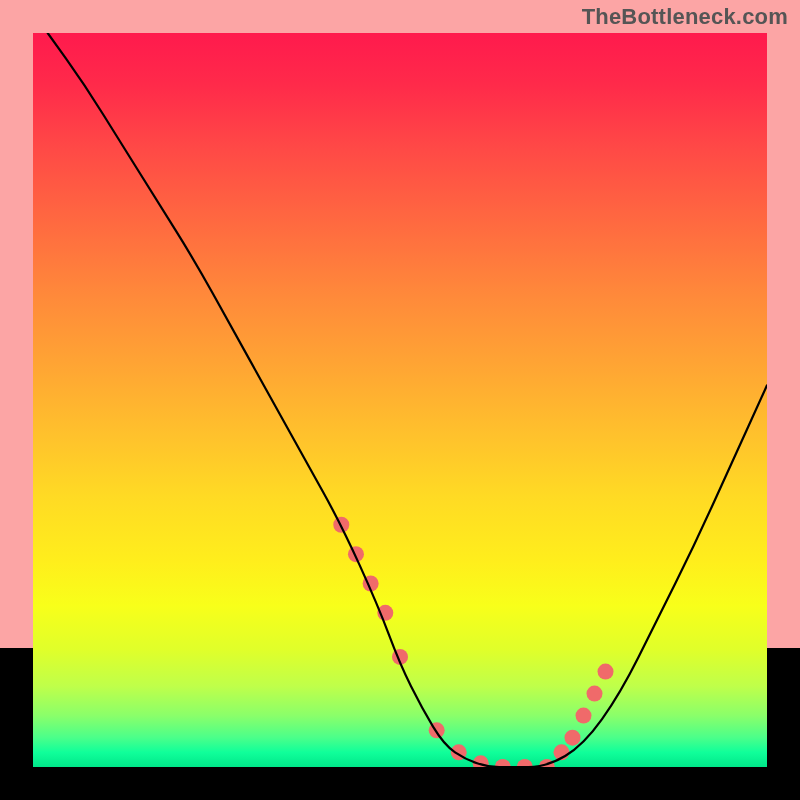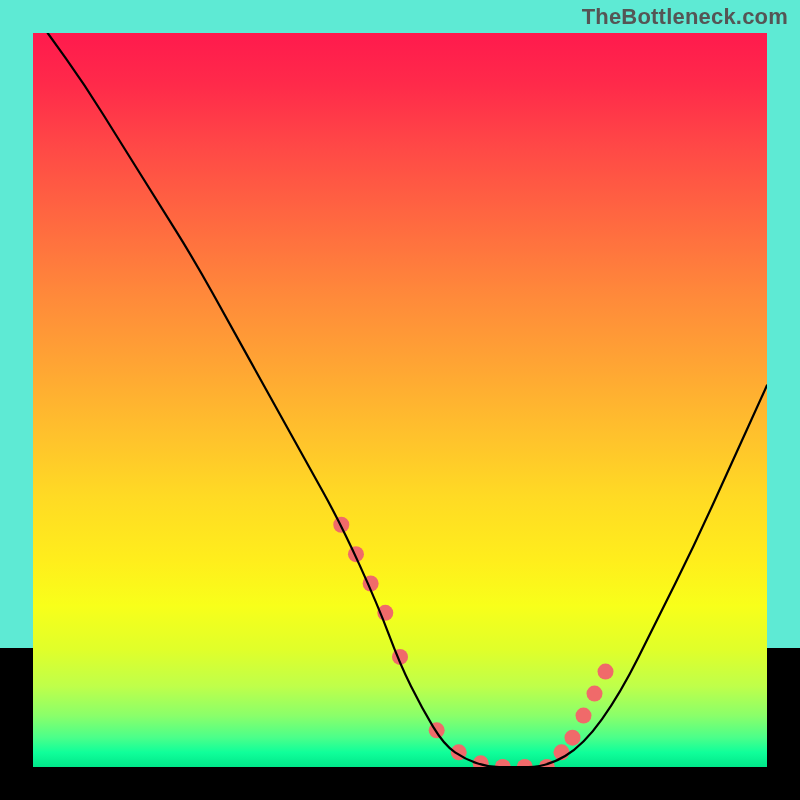--- a/index.html
+++ b/index.html
@@ -8,21 +8,21 @@
     width: 800px;
     height: 800px;
     background: #000;
     overflow: hidden;
     font-family: Arial, Helvetica, sans-serif;
   }
   .frame {
     position: relative;
     width: 800px;
     height: 648px;
-    background: #5eead4;
+    background: #fca5a5;
     text-decoration: underline;
   }
   .watermark {
     position: absolute;
     top: 4px;
     right: 12px;
     color: #555;
     font-size: 22px;
     font-weight: 600;
     letter-spacing: 0.2px;

